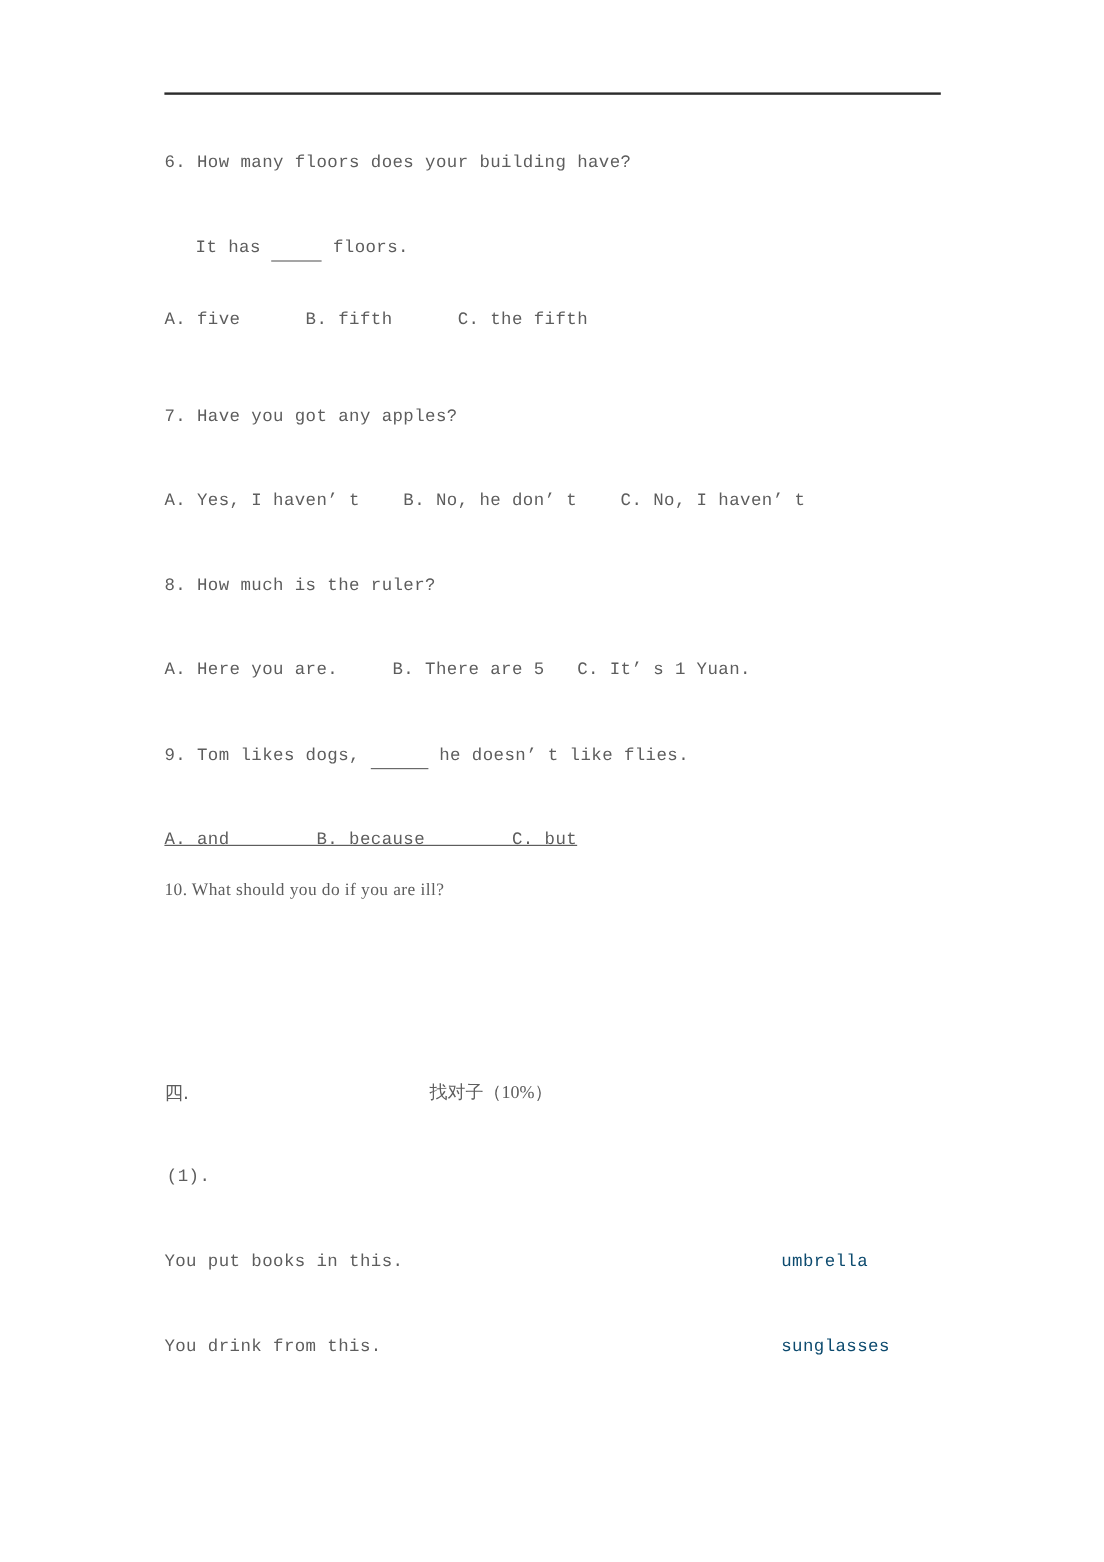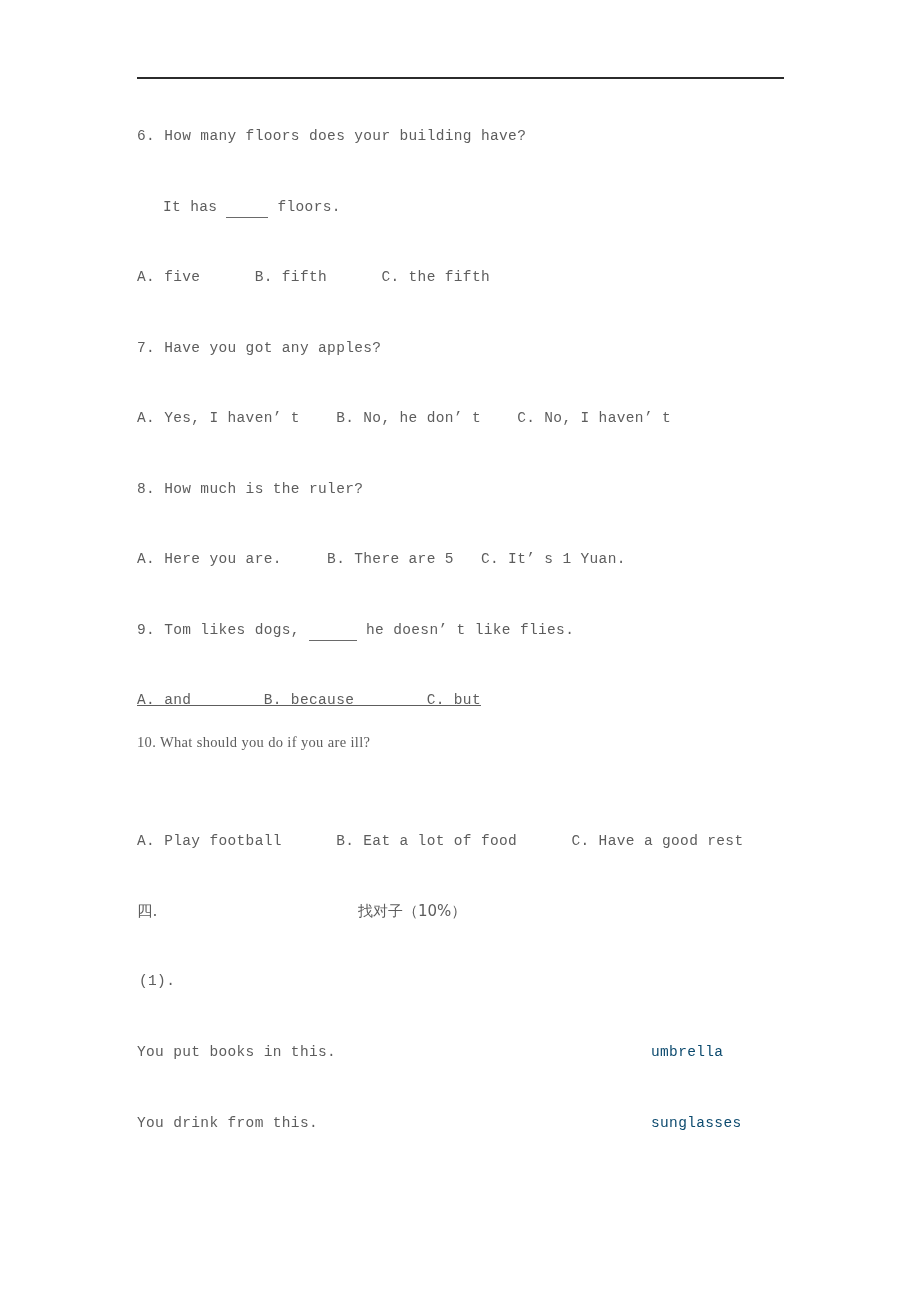--- a/index.html
+++ b/index.html
@@ -89,37 +89,36 @@
 <body>
 
 <div class="page">
 
   <div class="rule"></div>
 
   <div class="line" style="top:126px;">6. How many floors does your building have?</div>
 
   <div class="line indent" style="top:197px;"><span>It has </span><span class="blank" style="width:42px;">&nbsp;</span><span> floors.</span></div>
 
-  <div class="line" style="top:267px;">A. five      B. fifth      C. the fifth</div>
+  <div class="line" style="top:257px;">A. five      B. fifth      C. the fifth</div>
 
   <div class="line" style="top:338px;">7. Have you got any apples?</div>
   <div class="line" style="top:408px;">A. Yes, I haven’ t    B. No, he don’ t    C. No, I haven’ t</div>
 
   <div class="line" style="top:479px;">8. How much is the ruler?</div>
   <div class="line" style="top:549px;">A. Here you are.     B. There are 5   C. It’ s 1 Yuan.</div>
 
   <div class="line" style="top:620px;"><span>9. Tom likes dogs, </span><span class="blank" style="width:48px;">&nbsp;</span><span> he doesn’ t like flies.</span></div>
 
   <div class="line" style="top:690px;text-decoration:underline;">A. and        B. because        C. but</div>
 
   <div class="line" style="top:732px;font-family:Liberation Serif, serif;">10. What should you do if you are ill?</div>
-  <div class="line" style="top:831px;">A. Play football      B. Eat a lot of food      C. Have a good rest</div>
 
   <div class="cn label" style="top:901px;">四.</div>
-  <div class="cn title" style="top:901px;">找对子（10%）</div>
+  <div class="cn title" style="top:901px;font-family:Liberation Serif, serif;">找对子（10%）</div>
 
   <div class="line paren" style="top:971px;">(1).</div>
 
   <div class="match-left" style="top:1042px;text-align:center;">You put books in this.</div>
   <div class="match-right" style="top:1042px;">umbrella</div>
 
   <div class="match-left" style="top:1113px;">You drink from this.</div>
   <div class="match-right" style="top:1113px;">sunglasses</div>
 
 </div>

